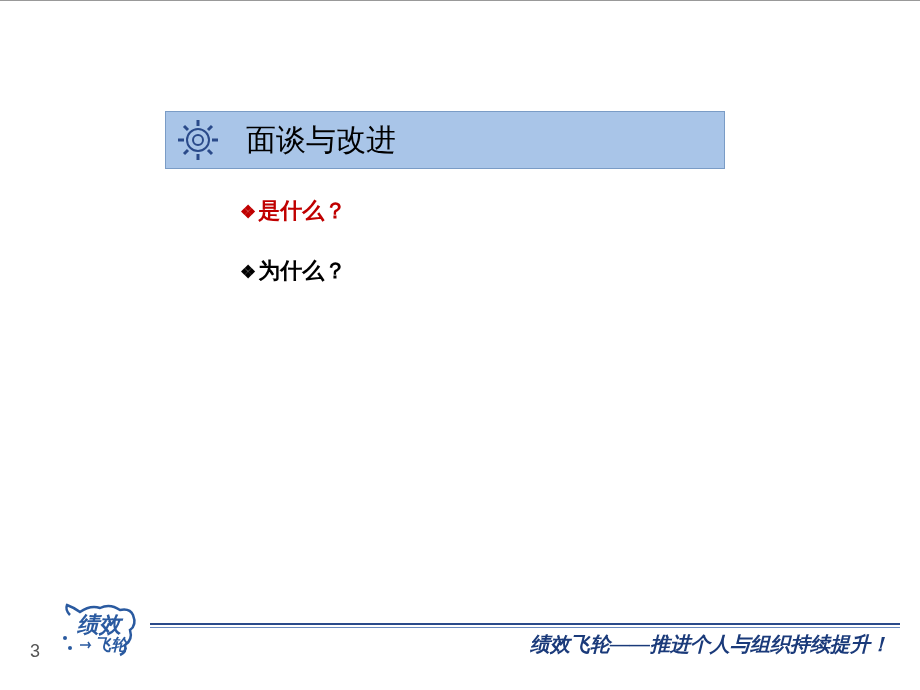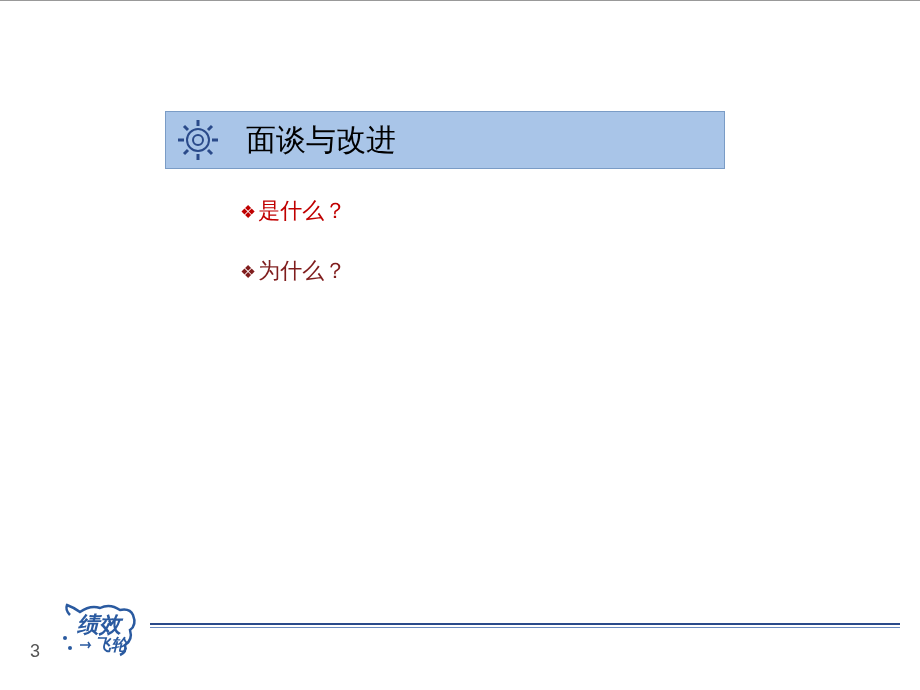--- a/index.html
+++ b/index.html
@@ -41,26 +41,27 @@
     .title-text {
       font-size: 30px;
       font-weight: normal;
       color: #000;
       font-family: Liberation Mono, monospace;
     }
     .bullets {
       position: absolute;
       top: 195px;
       left: 240px;
+      font-weight: bold;
     }
     .bullet-item {
       font-size: 22px;
       margin-bottom: 30px;
       font-family: "SimSun", serif;
-      color: #7f1d1d;
+      color: #000000;
     }
     .bullet-item.highlight {
       color: #c00000;
     }
     .bullet-marker {
       font-size: 18px;
       margin-right: 2px;
     }
     .footer-logo {
       position: absolute;
@@ -138,14 +139,15 @@
       <text x="22" y="32" font-size="22" font-weight="bold" font-style="italic" fill="#2a5aa0" font-family="SimSun">绩效</text>
       <text x="40" y="50" font-size="16" font-weight="bold" font-style="italic" fill="#2a5aa0" font-family="SimSun">飞轮</text>
       <path d="M 25 45 L 35 45 L 33 42 M 35 45 L 33 48" fill="none" stroke="#2a5aa0" stroke-width="1.5"></path>
       <circle cx="10" cy="38" r="2" fill="#2a5aa0"></circle>
       <circle cx="15" cy="48" r="2" fill="#2a5aa0"></circle>
     </g>
   </svg>
 
   <div class="page-number">3</div>
 
+  <div class="footer-text">绩效飞轮——推进个人与组织持续提升！</div>
 
 </div>
 
 </body></html>

